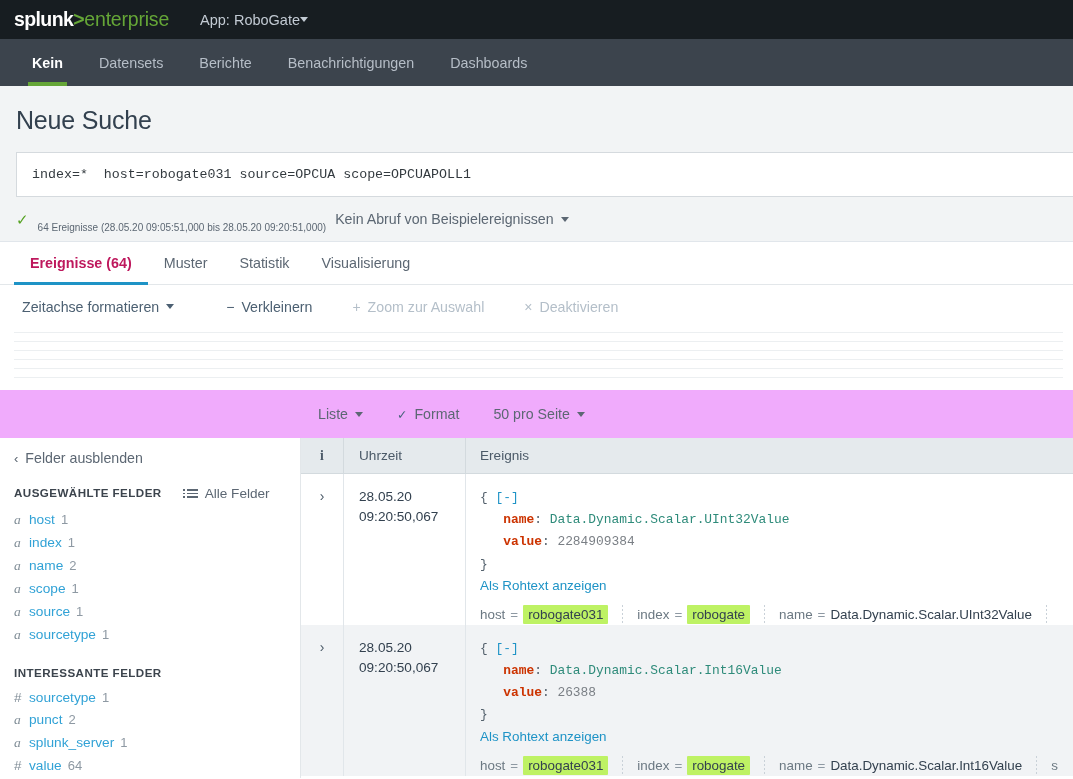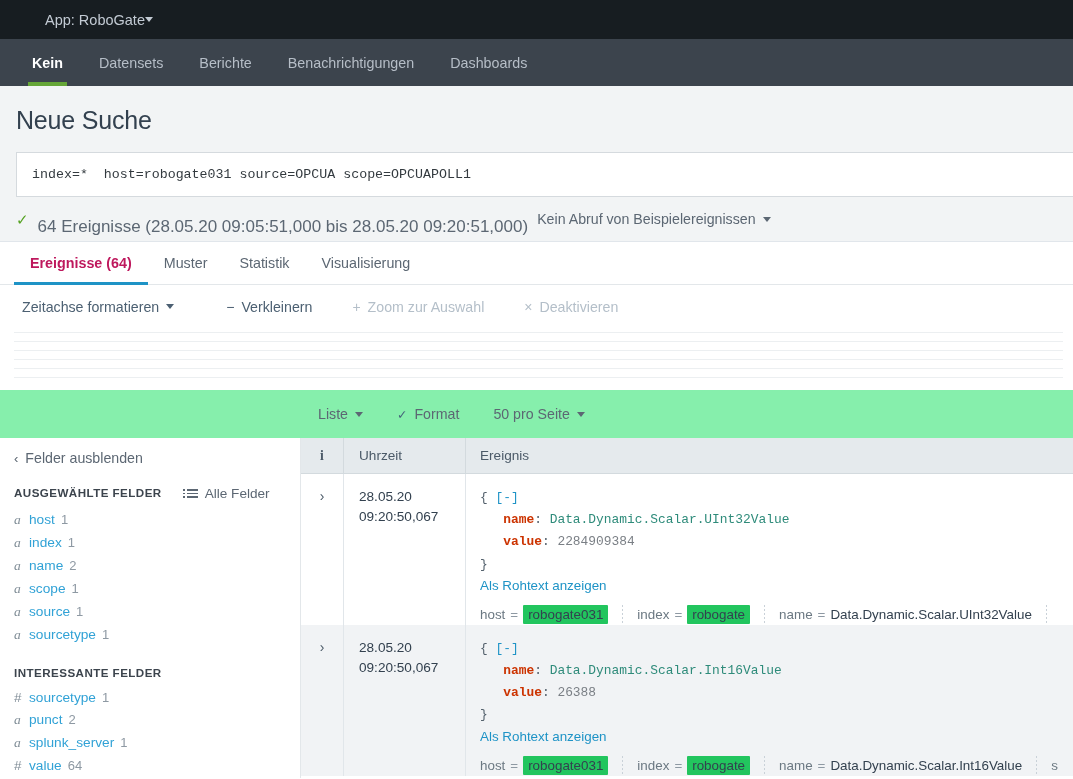--- a/index.html
+++ b/index.html
@@ -64,21 +64,21 @@
   }
   .searchbar .q {
     font-family: "Liberation Mono", monospace;
     font-size: 13.3px; color: #333a3f; white-space: pre;
   }
   .results-bar {
     height: 44px; display: flex; align-items: center;
     padding-left: 16px; gap: 9px;
   }
   .check { color: #55a222; font-size: 15px; line-height: 1; }
-  .results-text { font-size: 17px; color: #5c6773; margin-top: 16px; }
+  .results-text { font-size: 10px; color: #5c6773; margin-top: 16px; }
   .sample-menu {
     font-size: 14.2px; color: #5c6773;
     display: flex; align-items: center; gap: 7px; cursor: pointer;
   }
 
   
   .result-tabs {
     height: 43px; background: #ffffff;
     display: flex; align-items: stretch; padding-left: 14px;
     border-bottom: 1px solid #e3e7ea;
@@ -108,21 +108,21 @@
 
   
   .timeline { height: 62px; background: #ffffff; position: relative; }
   .gridline {
     position: absolute; left: 14px; right: 10px; height: 1px; background: #eceff1;
   }
 
   
   .list-controls {
     height: 48px; display: flex; align-items: center;
-    padding-left: 318px; gap: 34px; background: #86efac;
+    padding-left: 318px; gap: 34px; background: #f0abfc;
   }
   .lc-btn {
     font-size: 14.2px; color: #5c6773; display: flex;
     align-items: center; gap: 7px; cursor: pointer;
   }
   .pencil { color: #44637a; font-size: 12.5px; transform: rotate(0deg); }
 
   
   .body-split { display: flex; height: 340px; }
 
@@ -212,33 +212,38 @@
   }
   .ev-fields {
     margin-top: 11px; display: flex; align-items: center;
     white-space: nowrap; font-size: 13.4px; color: #5c6773;
   }
   .ev-field { display: flex; align-items: center; gap: 5px; }
   .ef-name { color: #6b7882; }
   .ef-eq { color: #8e99a3; }
   .ef-val { color: #33414f; }
   .ef-val.hl {
-    background: #22c55e; padding: 2px 5px; border-radius: 1px; color: #33414f;
+    background: #bef264; padding: 2px 5px; border-radius: 1px; color: #33414f;
   }
   .ev-sep {
     width: 1px; height: 20px; margin: 0 14px;
     background: repeating-linear-gradient(to bottom, #c9d1d8 0 2px, transparent 2px 4px);
   }
 </style>
 </head>
 <body>
 
 <div id="app">
 
   <div class="topbar">
+    <div class="logo">
+      <span class="splunk">splunk</span>
+        <span class="gt">&gt;</span>
+        <span class="ent">enterprise</span>
+    </div>
     <div class="app-menu">
       <span>App: RoboGate</span>
       <span class="caret-down"></span>
     </div>
   </div>
 
   <div class="navbar">
     <div class="nav-item active">
         <span>Kein</span>
       </div>

